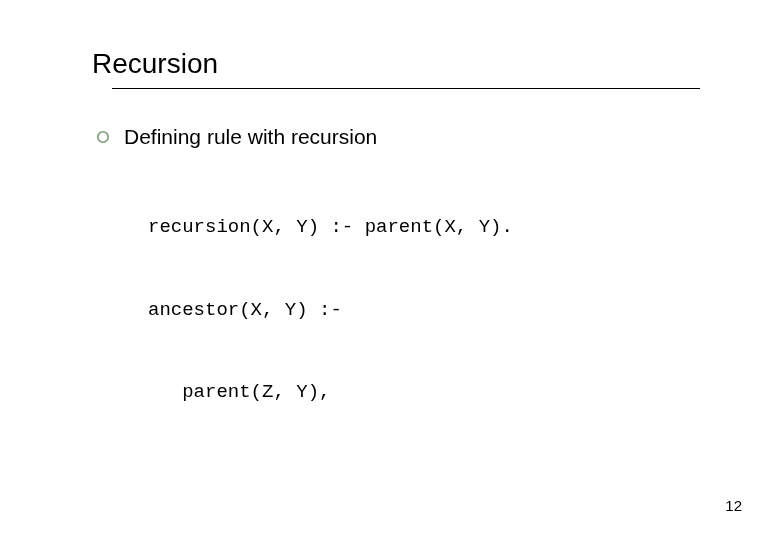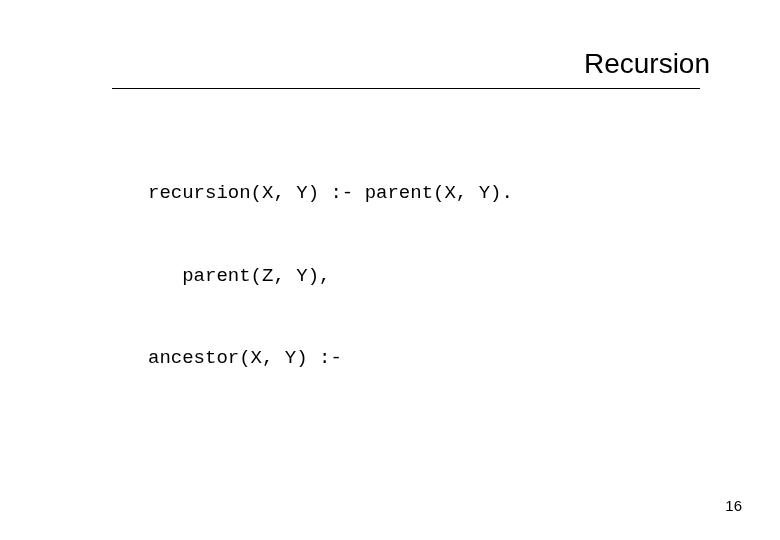--- a/index.html
+++ b/index.html
@@ -1,38 +1,44 @@
 <!DOCTYPE html>
 <html><head>
 <meta charset="utf-8">
 <style>
   * { margin: 0; padding: 0; box-sizing: border-box; }
   html, body { width: 780px; height: 540px; background: #ffffff; font-family: Arial, Helvetica, sans-serif; color: #000; position: relative; }
   .slide { width: 780px; height: 540px; position: relative; padding: 48px 70px 0 70px; }
-  .title-wrap { margin-left: 22px; margin-bottom: 0; text-align: right; }
+  .title-wrap { margin-left: 22px; margin-bottom: 0; }
   .title { font-size: 28px; font-weight: 400; padding-bottom: 8px; }
   .rule { border: none; border-bottom: 1.5px solid #000; margin-left: 42px; margin-right: 10px; margin-bottom: 36px; }
   .bullet-row { display: flex; align-items: flex-start; margin-left: 26px; margin-bottom: 8px; }
   .bullet-icon { flex: 0 0 auto; width: 14px; height: 14px; margin-top: 5px; margin-right: 14px; }
   .bullet-text { font-size: 21px; font-weight: 400; }
   .code-block { font-family: "Courier New", Courier, monospace; font-size: 19px; line-height: 1.45; margin-left: 78px; margin-top: 10px; margin-bottom: 26px; white-space: pre; }
   .code-line {}
   .page-num { position: absolute; right: 38px; bottom: 26px; font-size: 15px; }
 </style>
 </head>
 <body>
 
 <div class="slide">
 
   <div class="title-wrap">
     <div class="title">Recursion</div>
   </div>
   <hr class="rule">
 
+  <div class="bullet-row">
+    <svg class="bullet-icon" viewBox="0 0 14 14">
+      <circle cx="7" cy="7" r="5.2" fill="none" stroke="#7a9b76" stroke-width="1.6"></circle>
+    </svg>
+    <div class="bullet-text">Defining rule with recursion</div>
+  </div>
 
   <div class="code-block">
     <div class="code-line">recursion(X, Y) :- parent(X, Y).</div>
+    <div class="code-line">ancestor(X, Y) :-</div>
     <div class="code-line">   parent(Z, Y),</div>
-    <div class="code-line">ancestor(X, Y) :-</div>
   </div>
 
-  <div class="page-num">16</div>
+  <div class="page-num">12</div>
 </div>
 
 </body></html>

